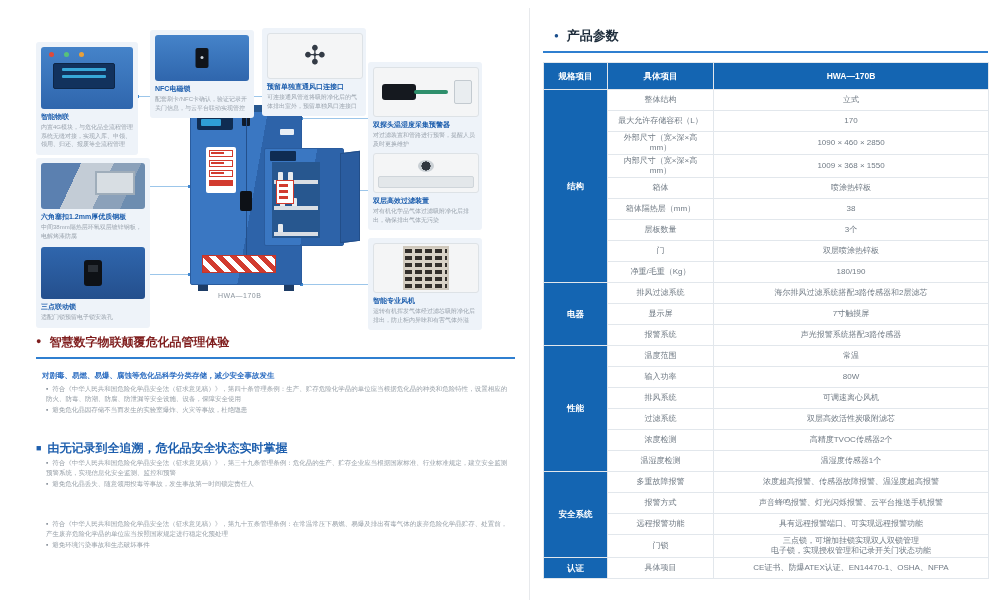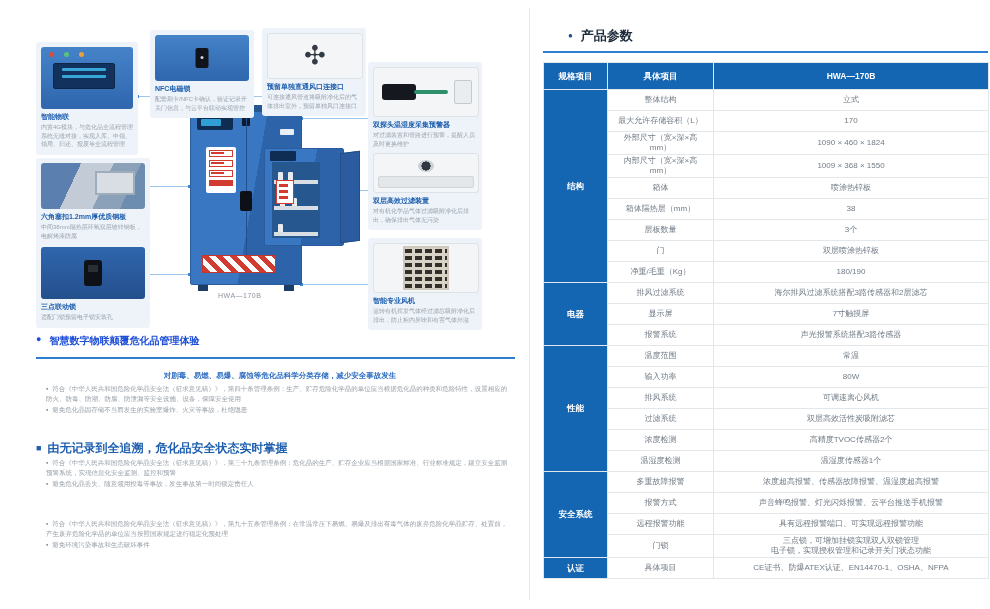--- a/index.html
+++ b/index.html
@@ -60,32 +60,32 @@
   .ocab-bottle{position:absolute;width:5px;height:8px;background:#e8ebee;border-radius:1px 1px 0 0;}
   .ocab-door{position:absolute;right:-16px;top:4px;width:18px;height:88px;background:#2a5c9f;border:1px solid #224e89;transform:skewY(-7deg);}
   .ocab-panel{position:absolute;left:6px;top:3px;width:26px;height:10px;background:#0f2c52;border-radius:1px;}
   .ocab-sticker{position:absolute;left:12px;top:32px;width:16px;height:22px;background:#fff;border:1px solid #d23b2f;}
   .ocab-sticker:after{content:"";position:absolute;left:2px;top:3px;width:9px;height:3px;background:#d23b2f;box-shadow:0 6px 0 #d23b2f,0 12px 0 #d23b2f;}
 
   .conn{position:absolute;background:#9cc6ea;z-index:1;}
   .conn-dot{position:absolute;width:3px;height:3px;background:#3f87cf;z-index:1;}
 
   
-  .sec-title{position:absolute;left:36px;top:334px;font-size:10px;font-weight:bold;color:#1d4ed8;}
+  .sec-title{position:absolute;left:36px;top:334px;font-size:12px;font-weight:bold;color:#7f1d1d;}
   .sec-title:before{content:"●";font-size:9px;margin-right:8px;vertical-align:2px;}
   .sec-line{position:absolute;left:36px;top:357px;width:479px;height:2px;background:#2f7fd0;}
   .feature{position:absolute;left:36px;width:482px;}
   .f-head{font-size:12px;font-weight:bold;color:#1e5fae;}
   .f-head:before{content:"■";font-size:9px;margin-right:6px;vertical-align:1px;}
-  .f-sub{font-size:7.5px;font-weight:bold;color:#2f6fc2;margin:3px 0 3px 6px;text-align:center;}
+  .f-sub{font-size:7.5px;font-weight:bold;color:#2f6fc2;margin:3px 0 3px 6px;}
   .f-bullet{font-size:6.5px;color:#98a0a8;line-height:1.5;margin:1px 0 1px 10px;padding-right:6px;}
   .f-bullet:before{content:"▪";margin-right:4px;color:#8a939c;}
 
   
-  .r-title{position:absolute;left:568px;top:27px;font-size:13px;font-weight:bold;color:#1c2b3a;}
+  .r-title{position:absolute;left:554px;top:27px;font-size:13px;font-weight:bold;color:#1c2b3a;}
   .r-title:before{content:"●";font-size:8px;color:#1a4e8c;margin-right:8px;vertical-align:2px;}
   .r-line{position:absolute;left:543px;top:51px;width:445px;height:2px;background:#2f7fd0;}
   table.spec{position:absolute;left:543px;top:62px;width:445px;border-collapse:collapse;table-layout:fixed;}
   table.spec th,table.spec td{border:1px solid #e2e7ec;text-align:center;vertical-align:middle;
       font-size:8px;line-height:1.25;padding:1px 8px;}
   table.spec th{background:#1465b2;color:#fff;font-weight:bold;height:24px;font-size:8.5px;}
   table.spec td{height:18px;color:#717b85;background:#fff;}
   table.spec td.group{background:#1465b2;color:#fff;font-size:8.5px;font-weight:bold;}
   col.c1{width:64px;} col.c2{width:106px;} col.c3{width:275px;}
 </style>
@@ -260,21 +260,21 @@
         <td class="group" rowspan="9">结构</td>
         <td>整体结构</td>
         <td>立式</td>
       </tr>
       <tr>
         <td>最大允许存储容积（L）</td>
         <td>170</td>
       </tr>
       <tr>
         <td>外部尺寸（宽×深×高mm）</td>
-        <td>1090 × 460 × 1824</td>
+        <td>1090 × 460 × 2850</td>
       </tr>
       <tr>
         <td>内部尺寸（宽×深×高mm）</td>
         <td>1009 × 368 × 1550</td>
       </tr>
       <tr>
         <td>箱体</td>
         <td>喷涂热锌板</td>
       </tr>
       <tr>

